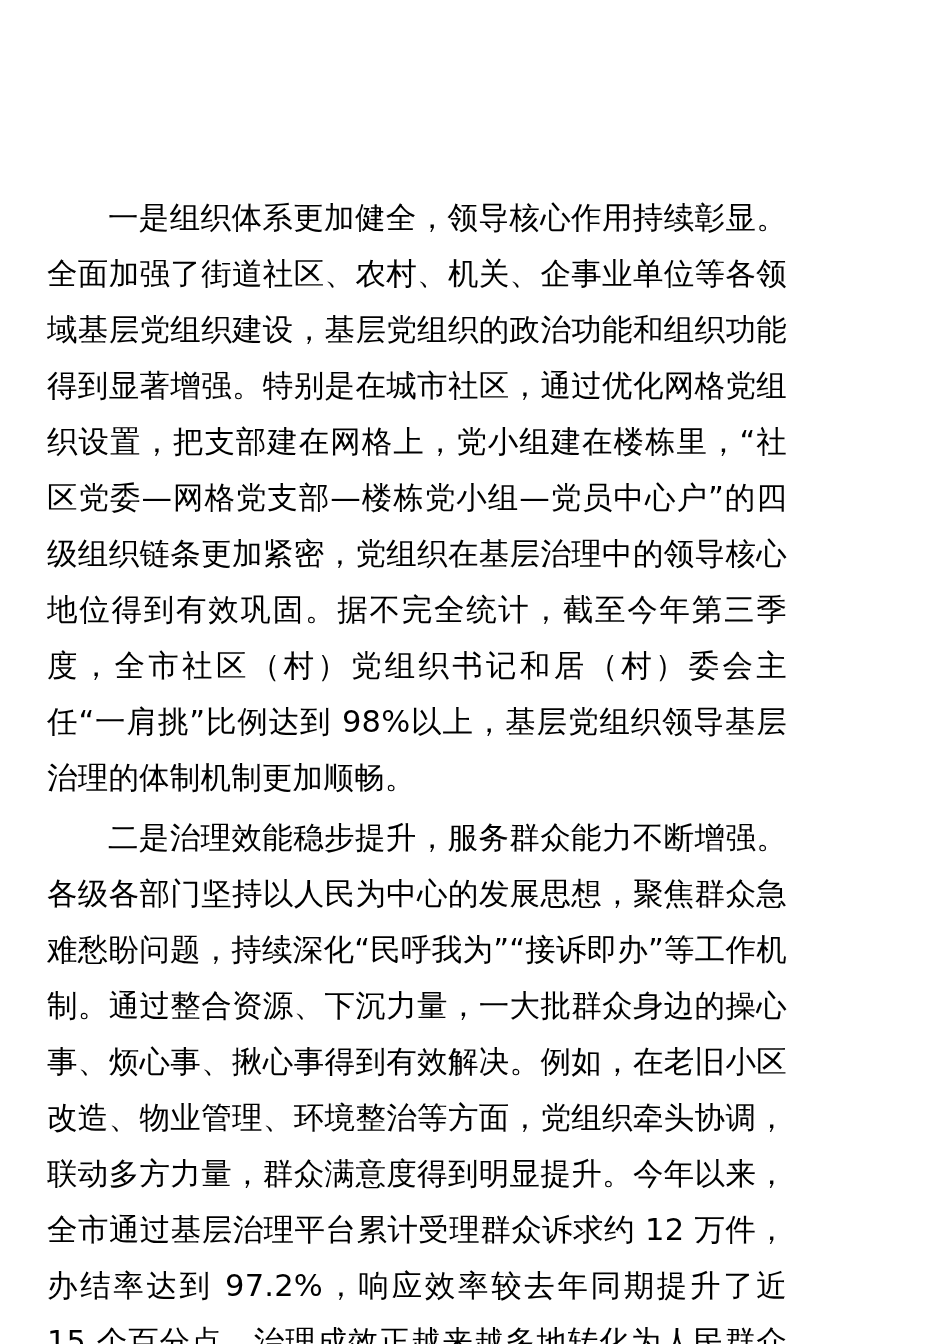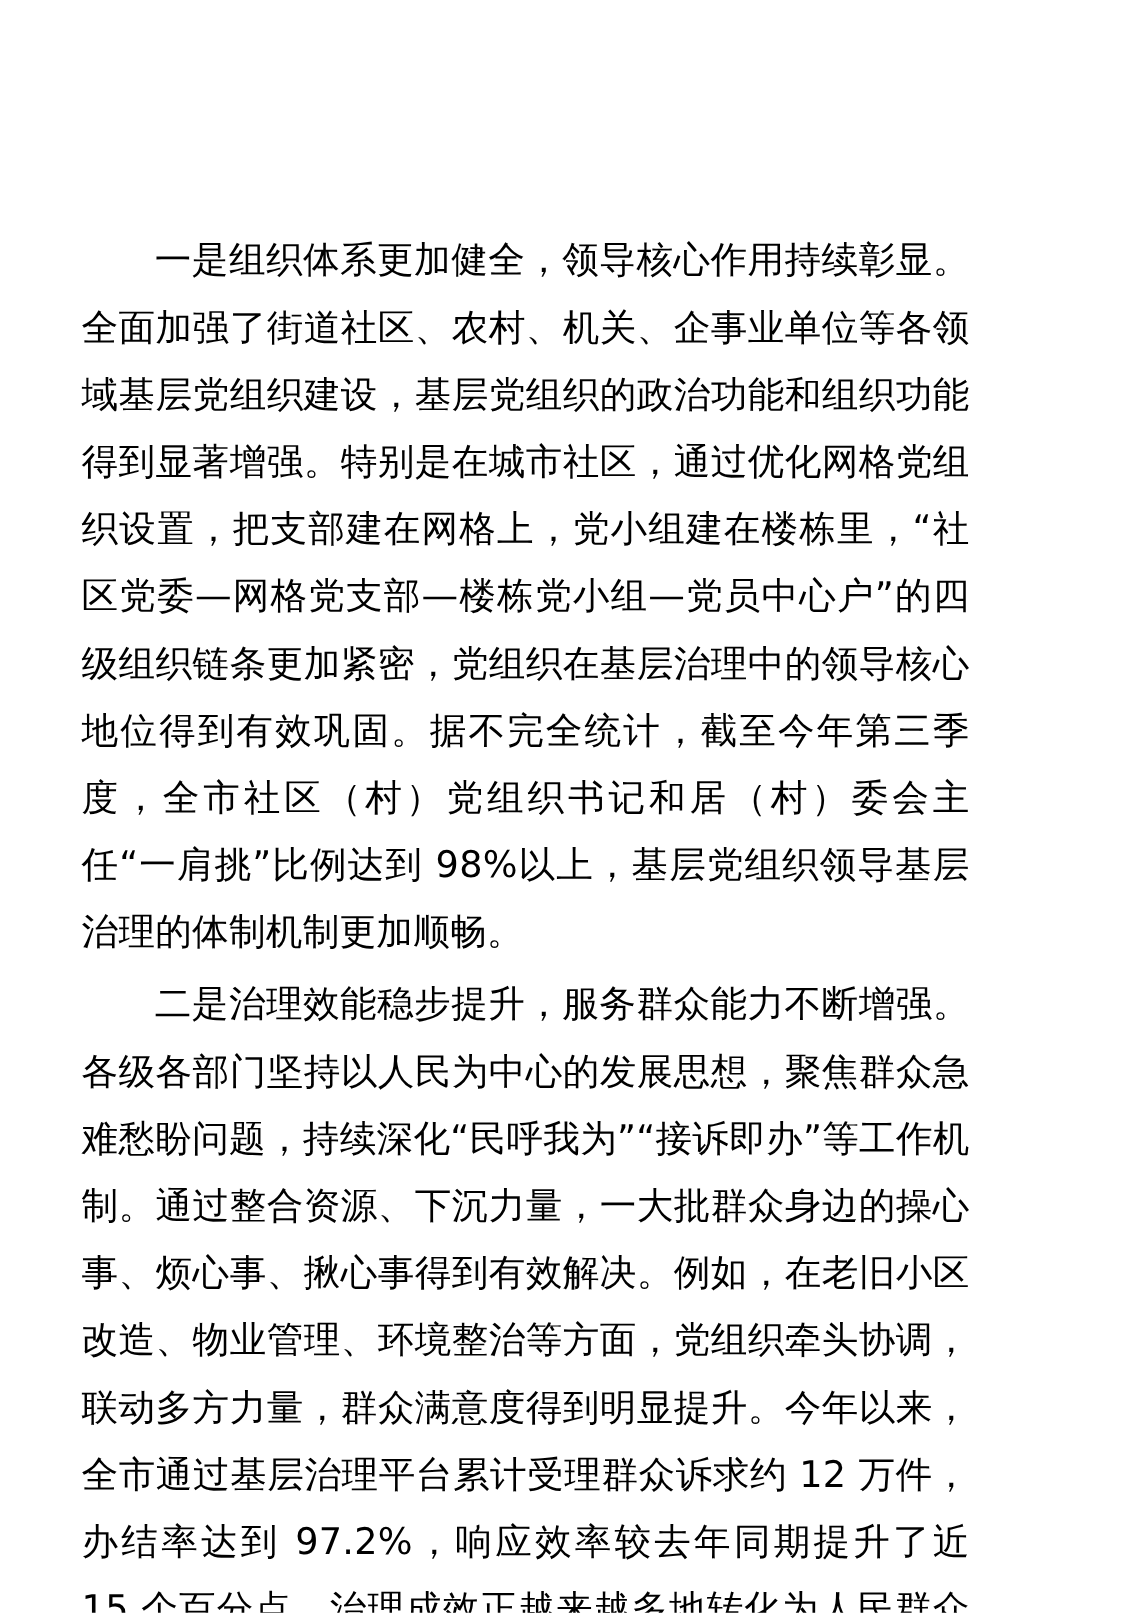--- a/index.html
+++ b/index.html
@@ -13,21 +13,21 @@
     font-family: "Liberation Serif", "DejaVu Serif", serif;
     color: #000000;
     overflow: hidden;
   }
   .page {
     position: relative;
     width: 950px;
     height: 1344px;
     background: #ffffff;
     box-sizing: border-box;
-    padding: 190px 105px 60px 68px;
+    padding: 190px 105px 60px 47px;
   }
   .doc-body {
     width: 740px;
   }
   .para {
     font-size: 30.5px;
     line-height: 56px;
     text-align: justify;
     text-justify: inter-ideograph;
     margin: 0 0 2px 0;

